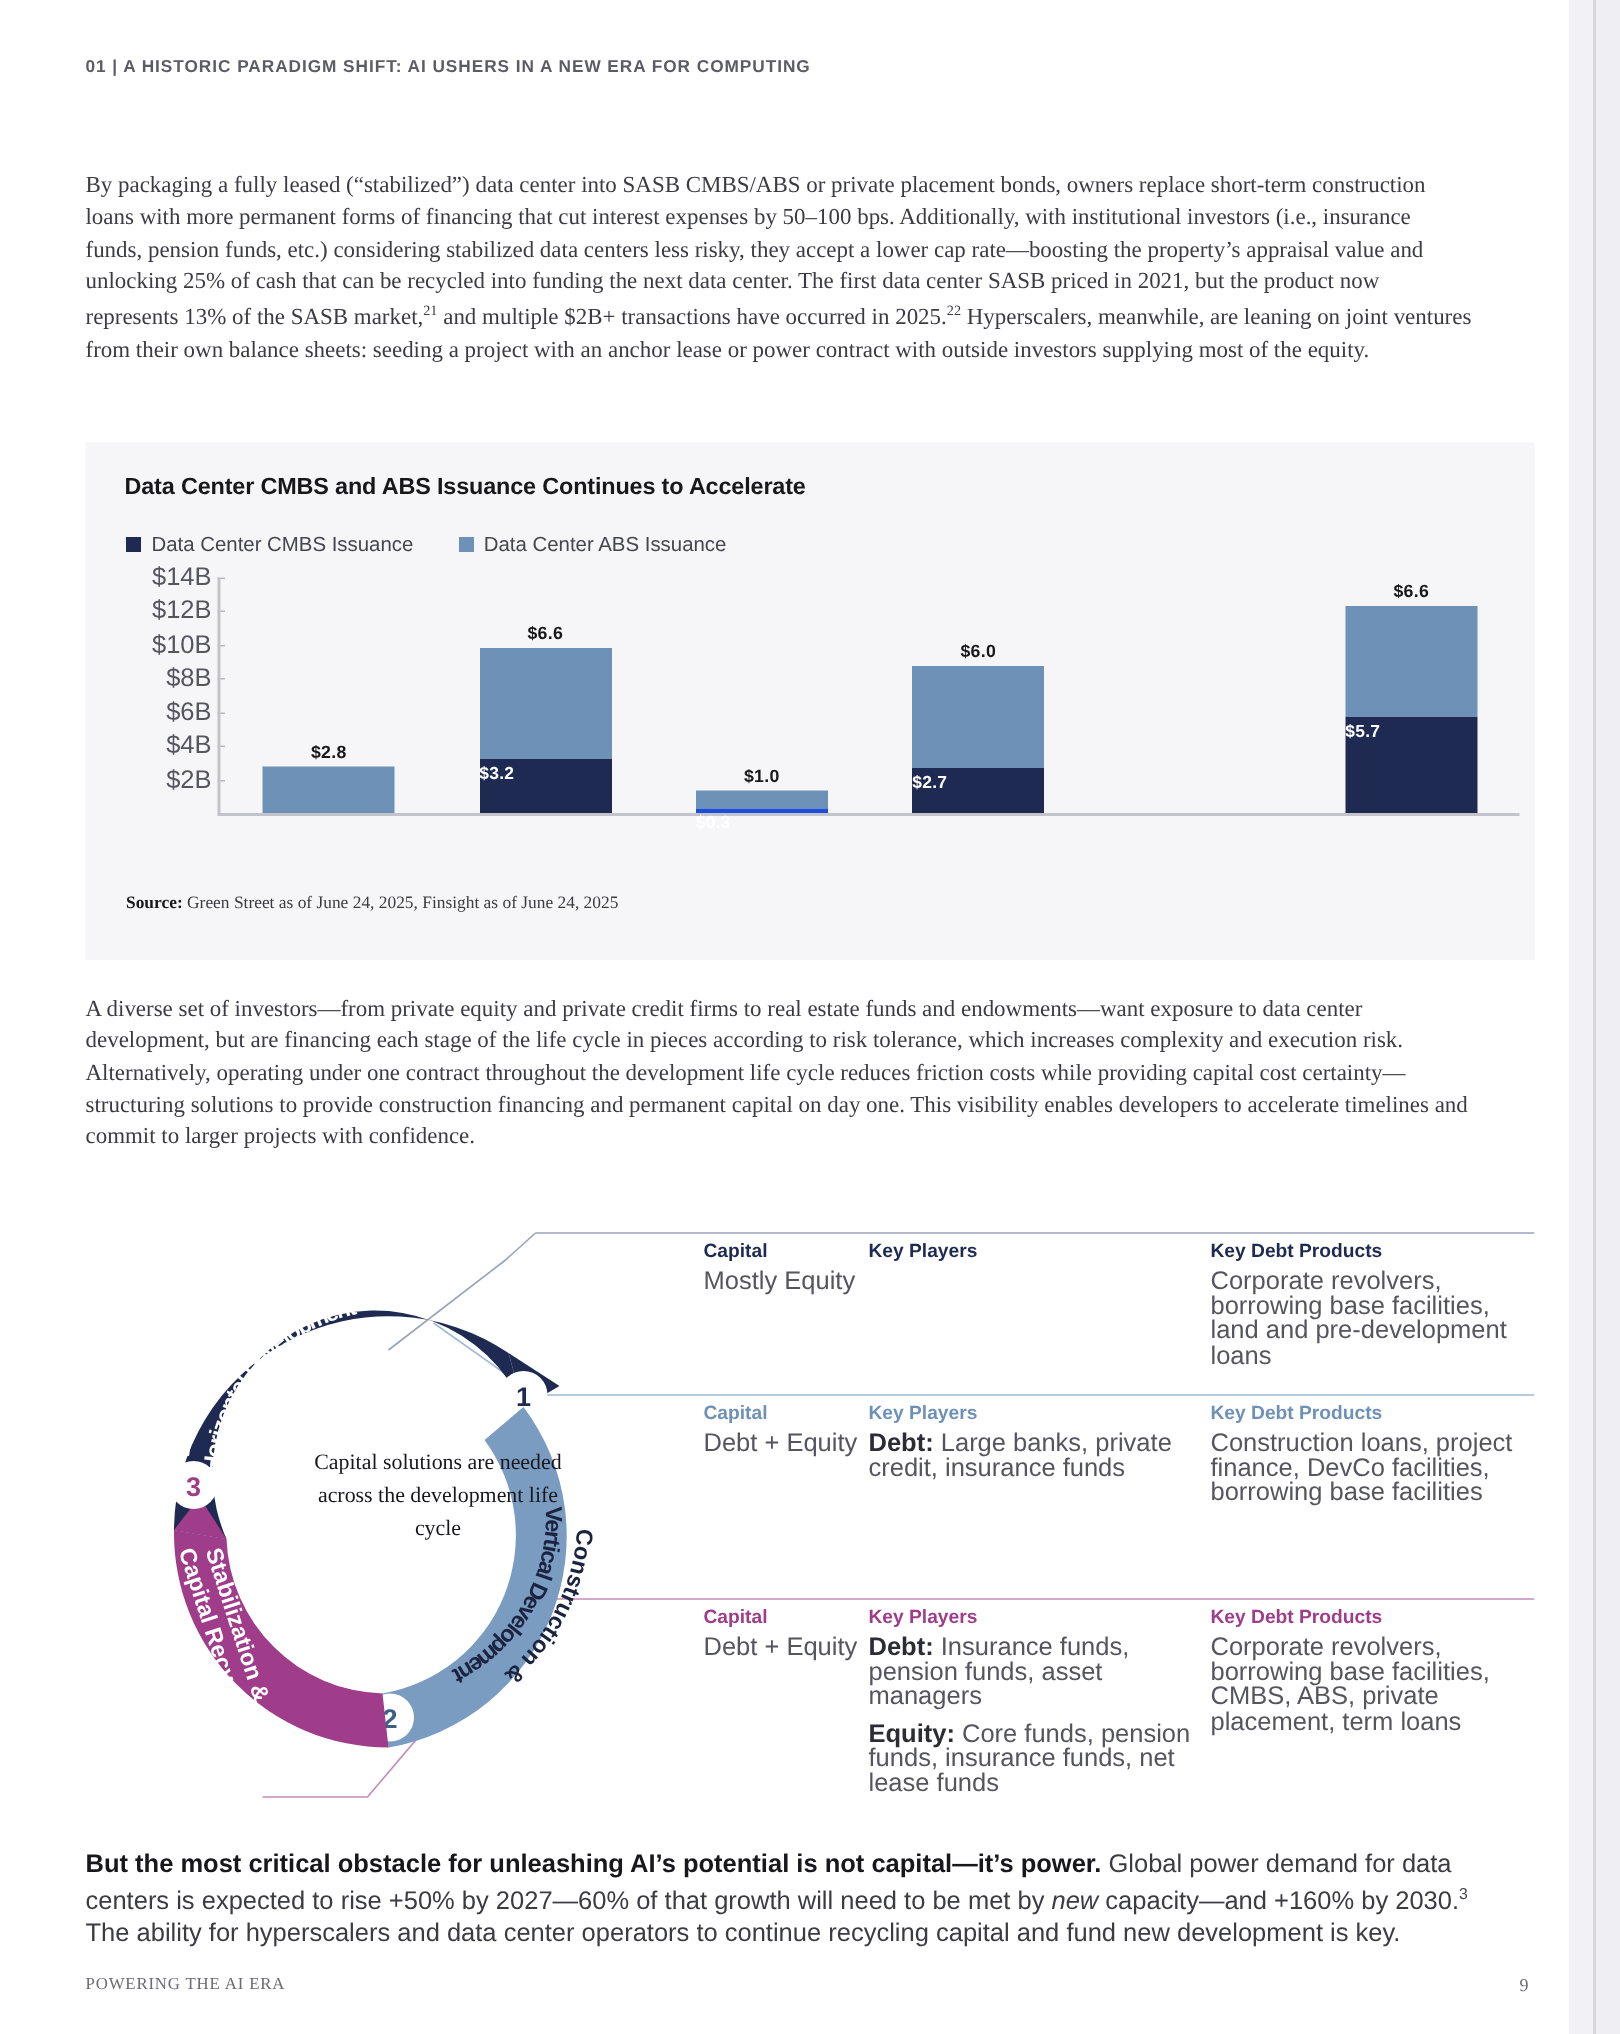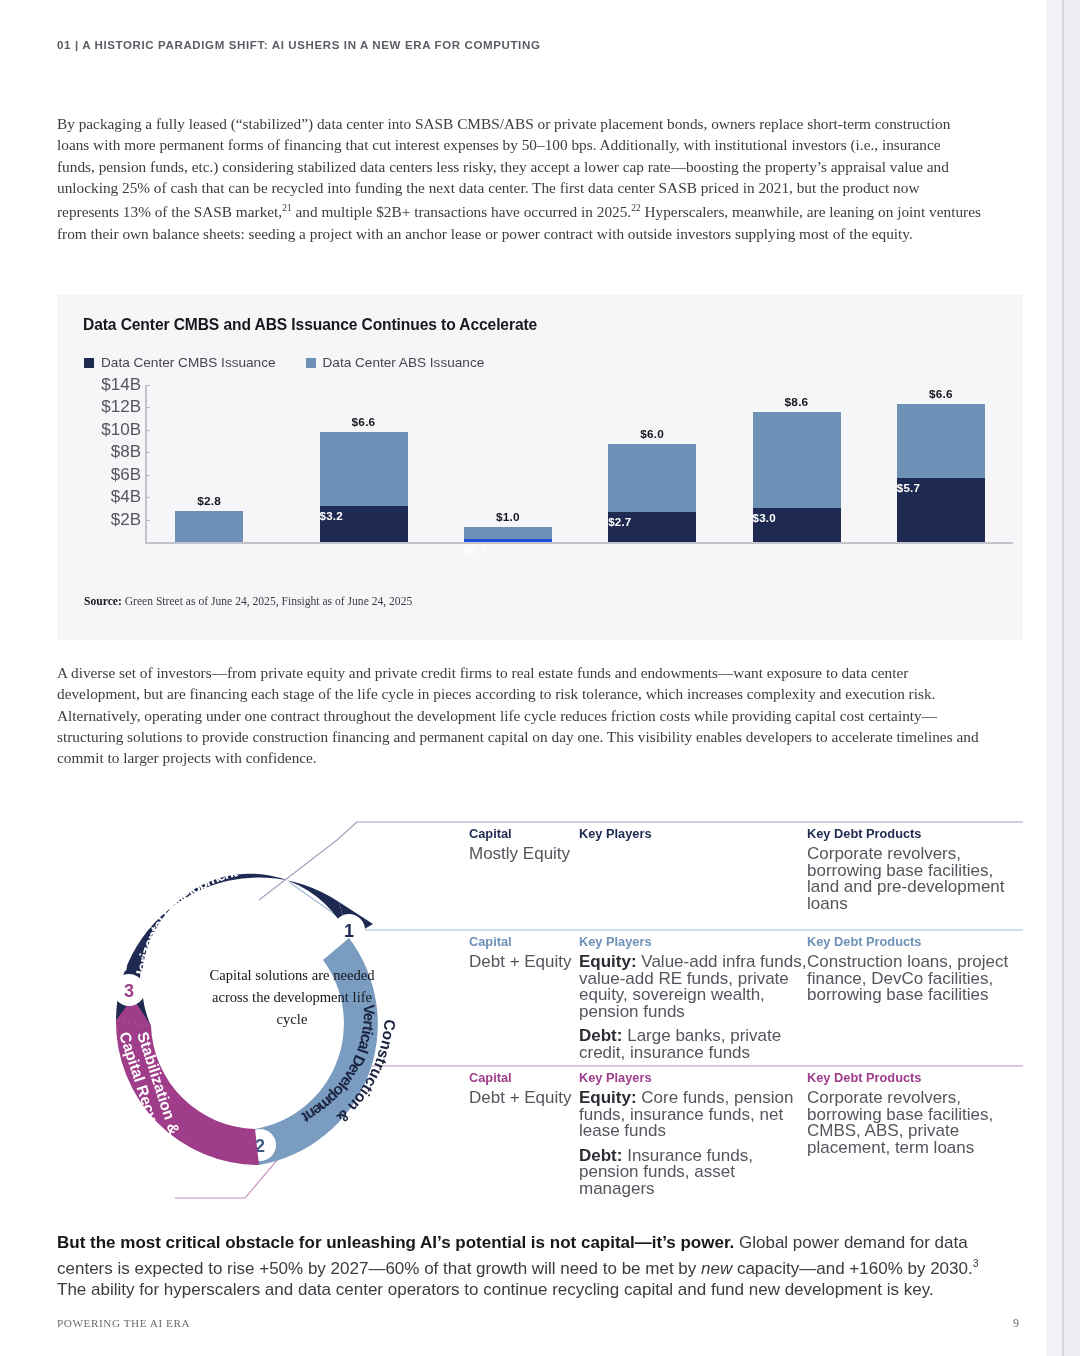--- a/index.html
+++ b/index.html
@@ -202,21 +202,21 @@
           <div class="ytick" style="top: 22.4286px;"></div>
           <div class="ytick" style="top: 44.8571px;"></div>
           <div class="ytick" style="top: 67.2857px;"></div>
           <div class="ytick" style="top: 89.7143px;"></div>
           <div class="ytick" style="top: 112.143px;"></div>
           <div class="ytick" style="top: 134.571px;"></div>
         </div>
       <div class="axis-v"></div>
       <div class="axis-h"></div>
       <div class="bars" id="bars">
-          <div class="bargroup" style="left: 28.1667px; width: 68px; height: 31.4px;">
+          <div class="bargroup" style="left: 28.1667px; width: 88px; height: 31.4px;">
             <div class="total-label">$2.8</div>
             <div class="seg light" style="height: 31.4px; background: rgb(110, 145, 184);"></div>
           </div>
           <div class="bargroup" style="left: 172.5px; width: 88px; height: 109.9px;">
             <div class="total-label">$6.6</div>
             <div class="seg light" style="height: 74.0143px; background: rgb(110, 145, 184);"></div>
             <div class="seg dark" style="height: 35.8857px; background: rgb(30, 42, 82);">
               <div class="seg-label">$3.2</div>
             </div>
           </div>
@@ -225,27 +225,20 @@
             <div class="seg light" style="height: 11.2143px; background: rgb(110, 145, 184);"></div>
             <div class="seg dark" style="height: 3.36429px; background: #1d4ed8;">
               <div class="seg-label">$0.3</div>
             </div>
           </div>
           <div class="bargroup" style="left: 461.167px; width: 88px; height: 97.5643px;">
             <div class="total-label">$6.0</div>
             <div class="seg light" style="height: 67.2857px; background: rgb(110, 145, 184);"></div>
             <div class="seg dark" style="height: 30.2786px; background: rgb(30, 42, 82);">
               <div class="seg-label">$2.7</div>
-            </div>
-          </div>
-          <div class="bargroup" style="left: 605.5px; width: 88px; height: 130.086px;">
-            <div class="total-label">$8.6</div>
-            <div class="seg light" style="height: 96.4429px; background: rgb(110, 145, 184);"></div>
-            <div class="seg dark" style="height: 33.6429px; background: rgb(30, 42, 82);">
-              <div class="seg-label">$3.0</div>
             </div>
           </div>
           <div class="bargroup" style="left: 749.833px; width: 88px; height: 137.936px;">
             <div class="total-label">$6.6</div>
             <div class="seg light" style="height: 74.0143px; background: rgb(110, 145, 184);"></div>
             <div class="seg dark" style="height: 63.9214px; background: rgb(30, 42, 82);">
               <div class="seg-label">$5.7</div>
             </div>
           </div>
         </div>
@@ -340,41 +333,40 @@
         </div>
         <div class="block b2">
           <div class="cols">
             <div class="col-cap">
               <div class="chead" style="color:#6e91b8">Capital</div>
               <div class="ctext">Debt + Equity</div>
             </div>
             <div class="col-players">
               <div class="chead" style="color:#6e91b8">Key Players</div>
               <div class="ctext">
-                <p><b>Equity:</b> Value-add infra funds, value-add RE funds, private equity, sovereign wealth, pension funds</p>
                 <p><b>Debt:</b> Large banks, private credit, insurance funds</p>
               </div>
             </div>
             <div class="col-debt">
               <div class="chead" style="color:#6e91b8">Key Debt Products</div>
               <div class="ctext">Construction loans, project finance, DevCo facilities, borrowing base facilities</div>
             </div>
           </div>
         </div>
         <div class="block b3">
           <div class="cols">
             <div class="col-cap">
               <div class="chead" style="color:#a03d8a">Capital</div>
               <div class="ctext">Debt + Equity</div>
             </div>
             <div class="col-players">
               <div class="chead" style="color:#a03d8a">Key Players</div>
               <div class="ctext">
+                <p><b>Debt:</b> Insurance funds, pension funds, asset managers</p>
                 <p><b>Equity:</b> Core funds, pension funds, insurance funds, net lease funds</p>
-                <p><b>Debt:</b> Insurance funds, pension funds, asset managers</p>
               </div>
             </div>
             <div class="col-debt">
               <div class="chead" style="color:#a03d8a">Key Debt Products</div>
               <div class="ctext">Corporate revolvers, borrowing base facilities, CMBS, ABS, private placement, term loans</div>
             </div>
           </div>
         </div>
       </div>
   </div>

